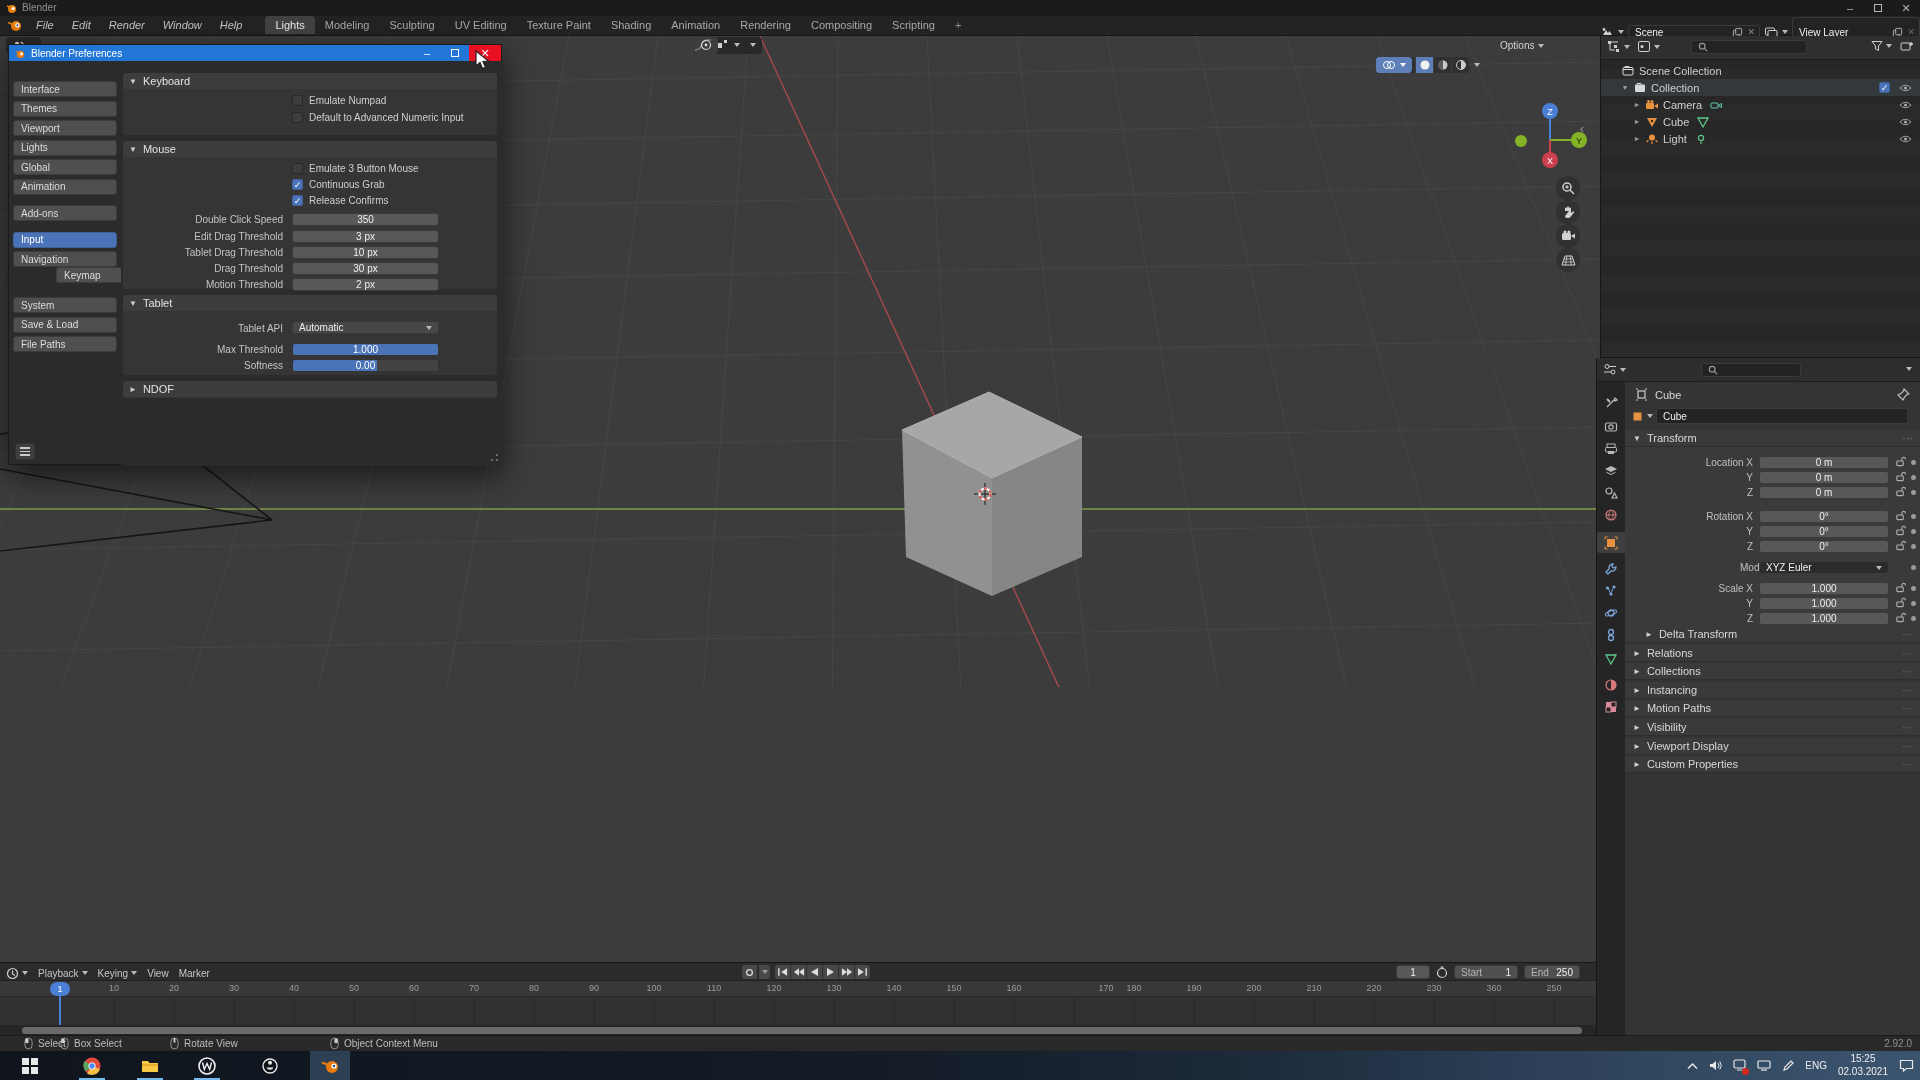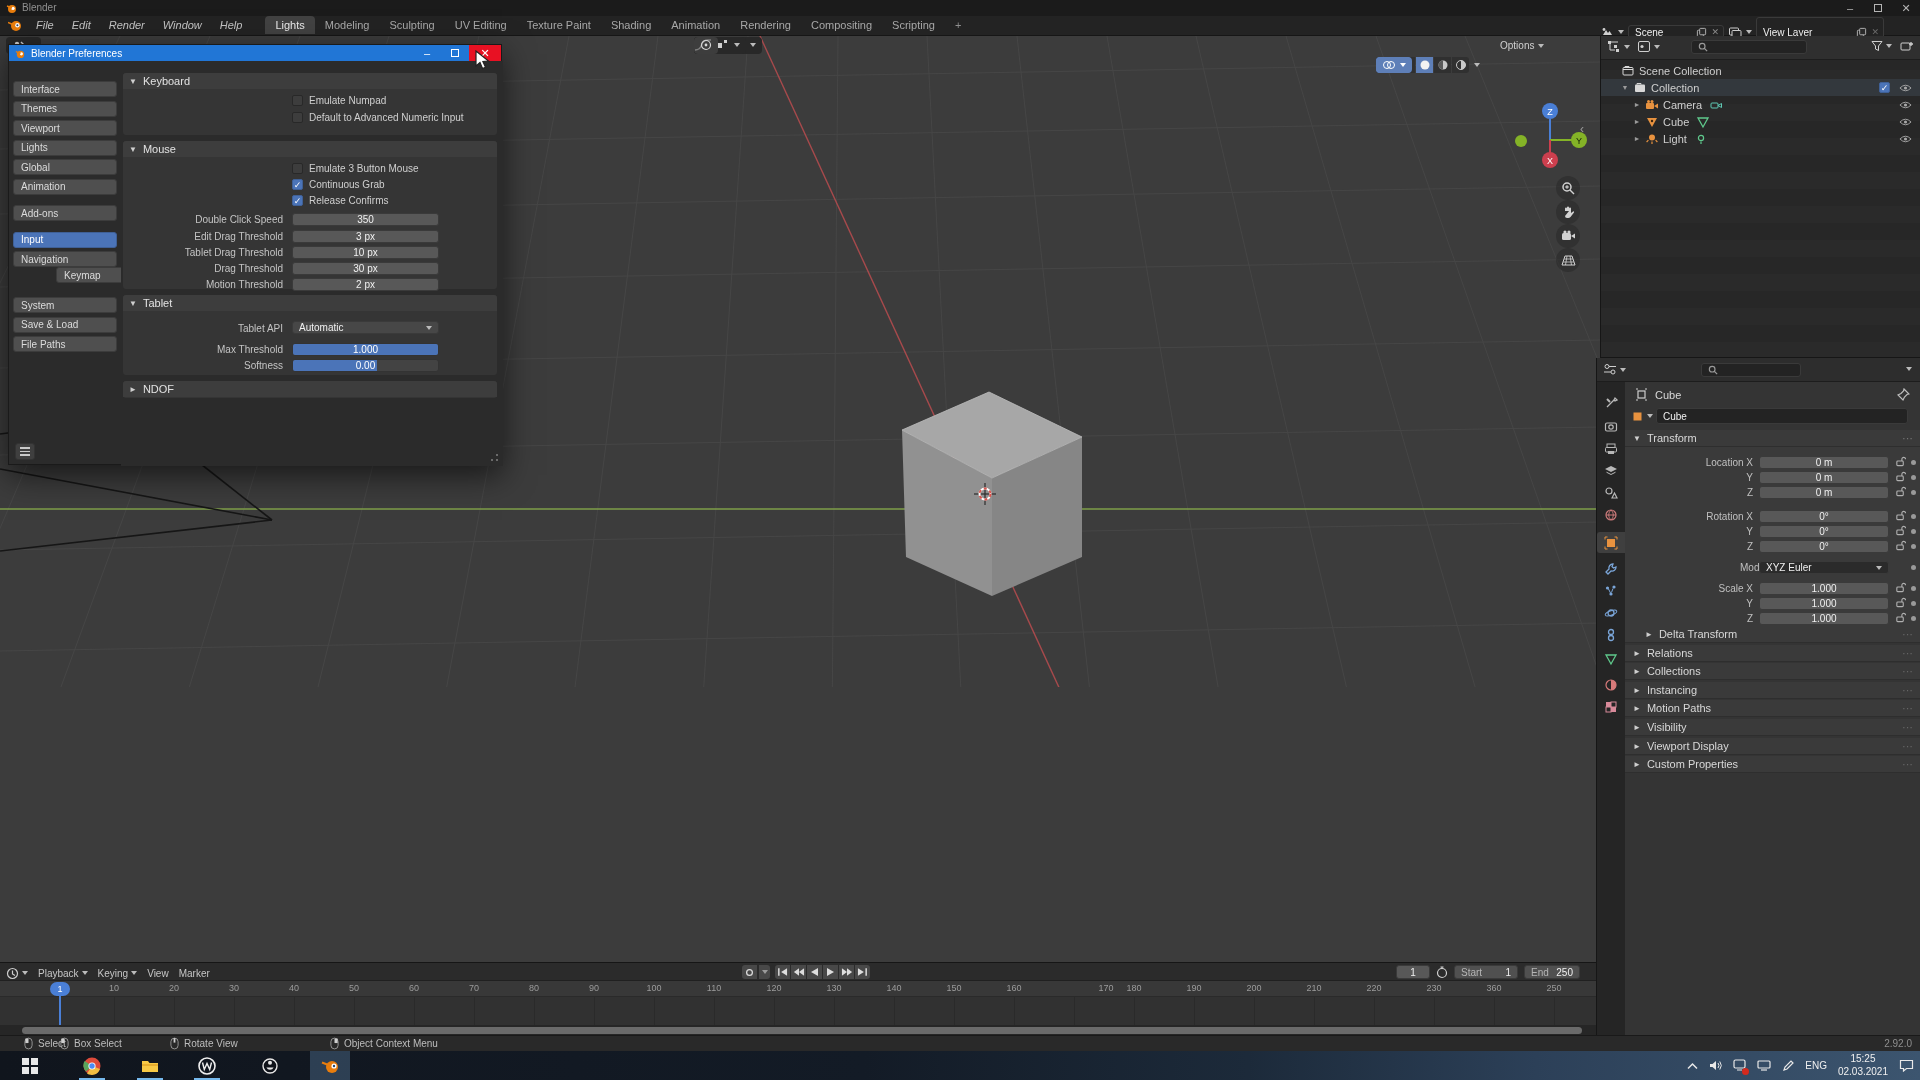--- a/index.html
+++ b/index.html
@@ -118,21 +118,21 @@
         <span class="ws-tab">Scripting</span>
         <span class="ws-tab" style="color: rgb(143, 143, 143);">+</span>
       </div>
 
     <div class="abs" style="left:1600px;top:1px;display:flex;align-items:center;gap:4px">
       <svg width="14" height="13" viewBox="0 0 14 13">
           <path d="M3 9l3-5 2 3 1.5-2L12 9z" fill="#cfcfcf"></path>
           <circle cx="4" cy="3.5" r="1.4" fill="#cfcfcf"></circle>
         </svg>
       <span class="chev"></span>
-      <div class="field dark" style="width:96px;height:15px">
+      <div class="field dark" style="width:132px;height:15px">
         <span style="flex:1">Scene</span>
         <svg width="11" height="11" viewBox="0 0 12 12">
             <rect x="1.5" y="3.5" width="6.5" height="7" rx="1" fill="none" stroke="#b9b9b9"></rect>
             <rect x="4" y="1.5" width="6.5" height="7" rx="1" fill="#2a2a2a" stroke="#b9b9b9"></rect>
           </svg>
         <span style="color:#8a8a8a;margin:0 4px;font-size:9px">✕</span>
       </div>
       <svg width="14" height="13" viewBox="0 0 14 13">
           <rect x="1.5" y="2" width="9" height="7" rx="1" fill="none" stroke="#cfcfcf"></rect>
           <rect x="4" y="4.5" width="9" height="7" rx="1" fill="#232323" stroke="#cfcfcf"></rect>

